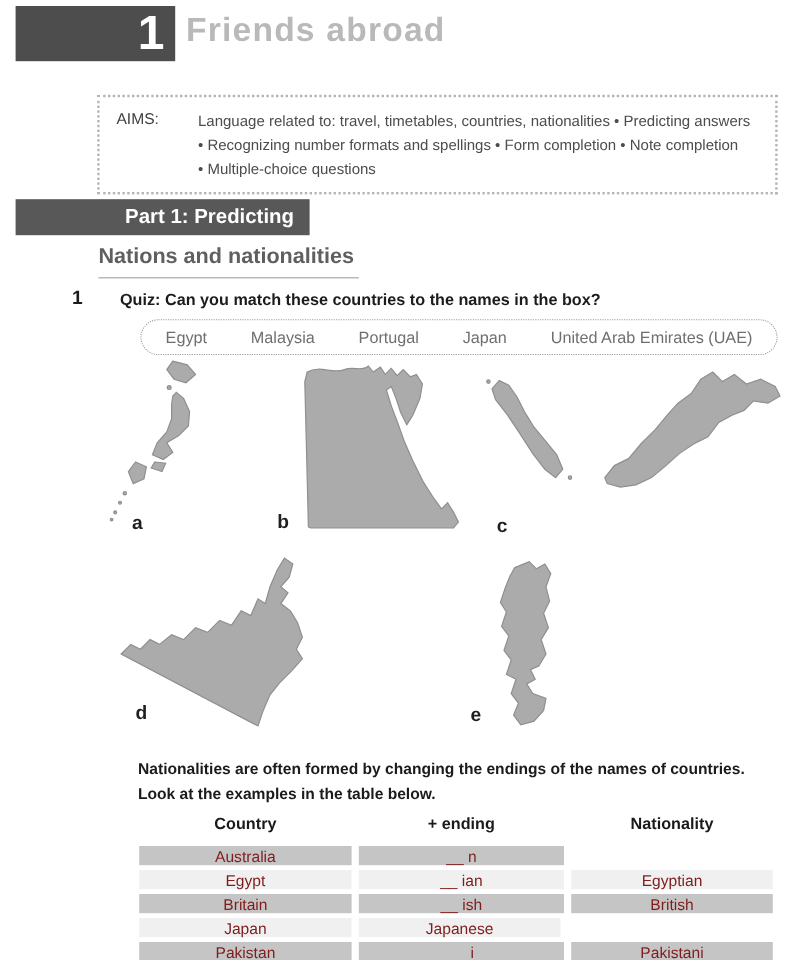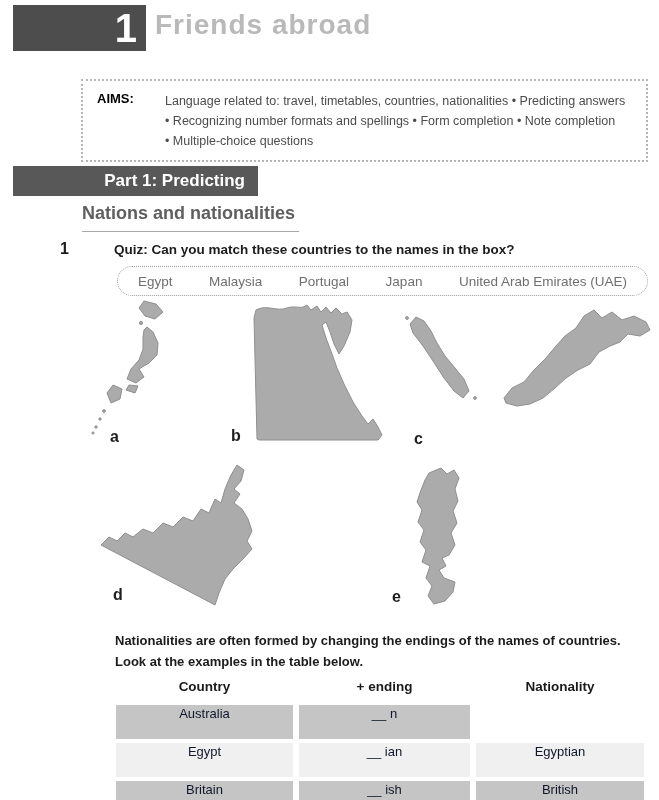--- a/index.html
+++ b/index.html
@@ -17,38 +17,38 @@
   }
   .chapter-title {
     position:absolute; left:155px; top:9px; font-size:28px; font-weight:bold;
     color:#b9b9b9; letter-spacing:1px; white-space:nowrap;
   }
   
   .aims-box {
     position:absolute; left:81px; top:79px; width:567px; min-height:72px;
     border:2px dotted #b5b5b5; padding:10px 12px 9px 14px; display:flex; align-items:flex-start;
   }
-  .aims-label { font-size:13px; font-weight:bold; color:#000000; width:52px; flex:0 0 auto; }
+  .aims-label { font-size:13px; font-weight:normal; color:#404040; width:52px; flex:0 0 auto; }
   .aims-text { margin-left:16px; font-size:12.5px; color:#4c4c4c; line-height:20px; }
   .aims-text div { white-space:nowrap; }
   
   .part-bar {
     position:absolute; left:13px; top:166px; width:245px; height:30px;
     background:#585858; color:#ffffff; font-size:17px; font-weight:bold;
     text-align:right; padding-right:13px; line-height:30px;
   }
   
   .section-heading {
     position:absolute; left:82px; top:203px; font-size:18px; font-weight:bold;
     color:#5f5f5f; border-bottom:1px solid #a8a8a8; padding:0 4px 7px 0; min-width:188px;
     white-space:nowrap;
   }
   
   .exercise-number { position:absolute; left:60px; top:240px; font-size:16px; font-weight:bold; color:#1c1c1c; }
-  .exercise-question { position:absolute; left:114px; top:242px; font-size:13.5px; font-weight:bold; color:#1c1c1c; white-space:nowrap; }
+  .exercise-question { position:absolute; left:100px; top:242px; font-size:13.5px; font-weight:bold; color:#1c1c1c; white-space:nowrap; }
   
   .word-box {
     position:absolute; left:117px; top:266px; width:531px; height:30px;
     border:1px dotted #9e9e9e; border-radius:15px;
     display:flex; align-items:center; justify-content:space-between; padding:0 20px;
   }
   .word-box span { font-size:13.5px; color:#6f6f6f; white-space:nowrap; }
   
   .map { position:absolute; }
   .map svg { display:block; }
@@ -61,21 +61,21 @@
   }
   .intro-paragraph div { white-space:nowrap; }
   
   .endings-table { position:absolute; left:116px; top:679px; width:528px; }
   .t-row { display:flex; margin-bottom:4px; }
   .t-row .col1 { width:177px; margin-right:6px; }
   .t-row .col2 { width:171px; margin-right:6px; }
   .t-row .col3 { width:168px; }
   .t-head { font-size:13.5px; font-weight:bold; color:#1a1a1a; text-align:center; height:16px; margin-bottom:6px; }
   .t-cell {
-    font-size:13px; color:#0f172a; text-align:center; height:34px; line-height:18px;
+    font-size:13px; color:#7f1d1d; text-align:center; height:16px; line-height:18px;
   }
   .row-dark .t-cell { background:#c5c5c5; }
   .row-light .t-cell { background:#f0f0f0; }
 </style>
 </head>
 <body>
 
 <div id="page">
 
   <div class="chapter-box">

